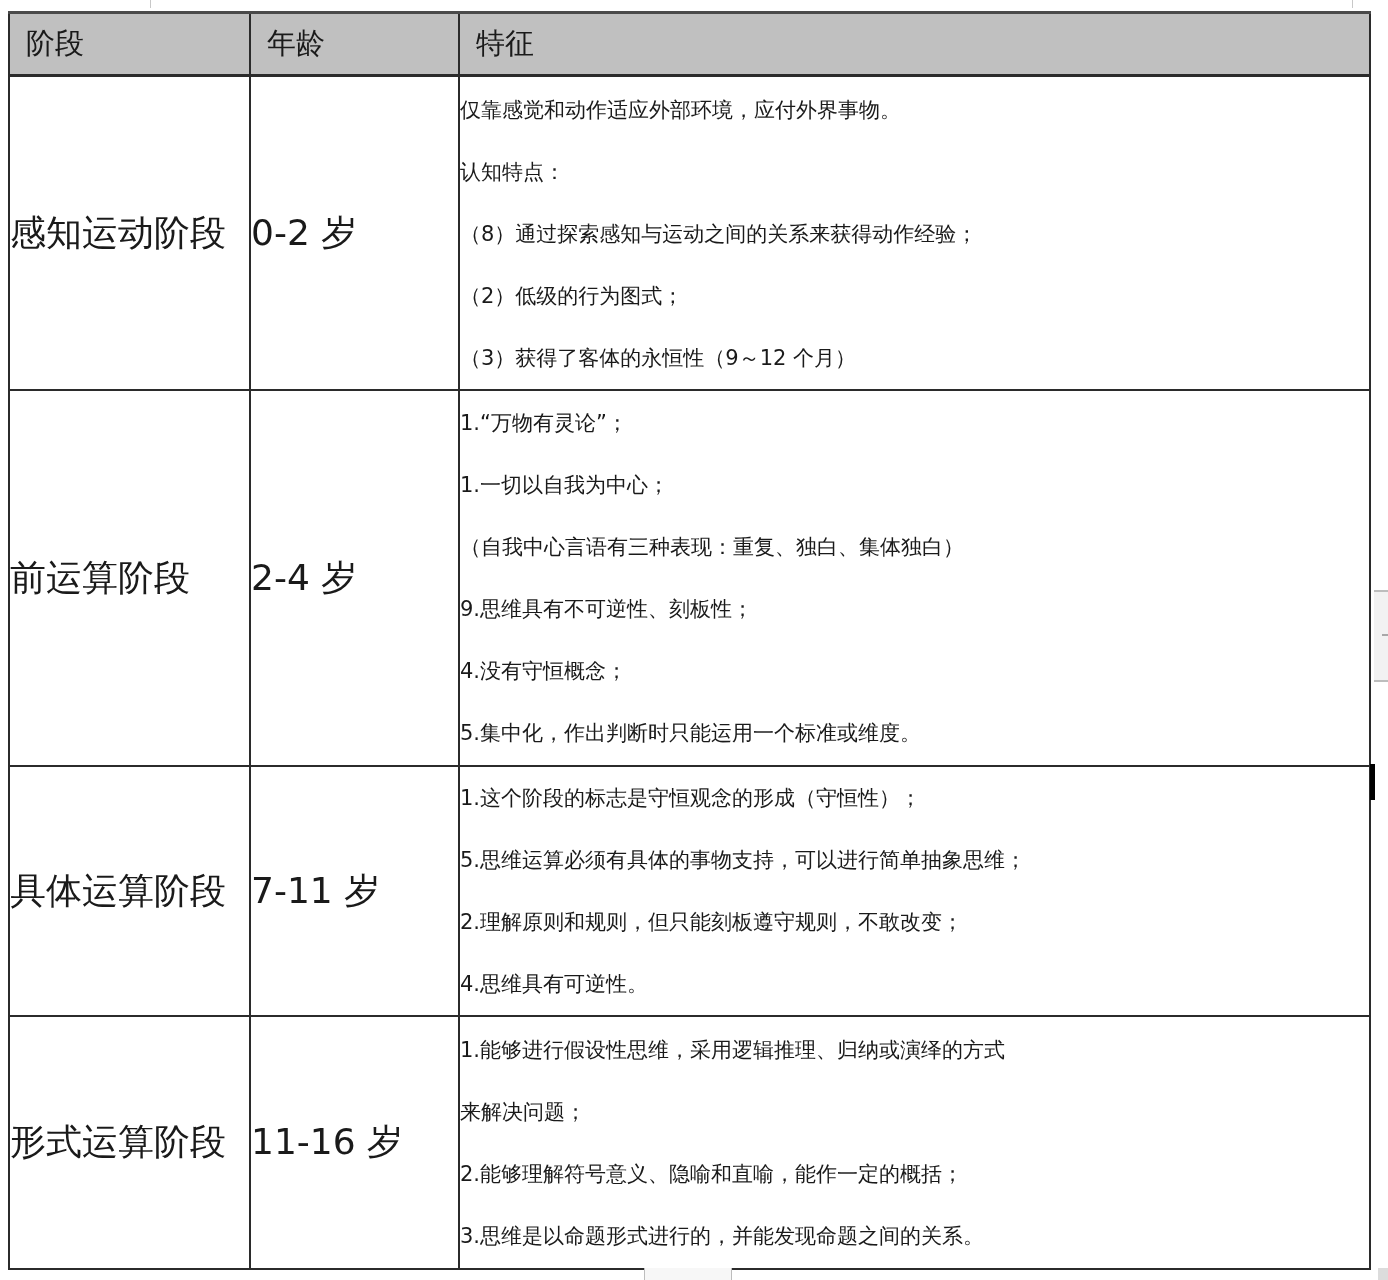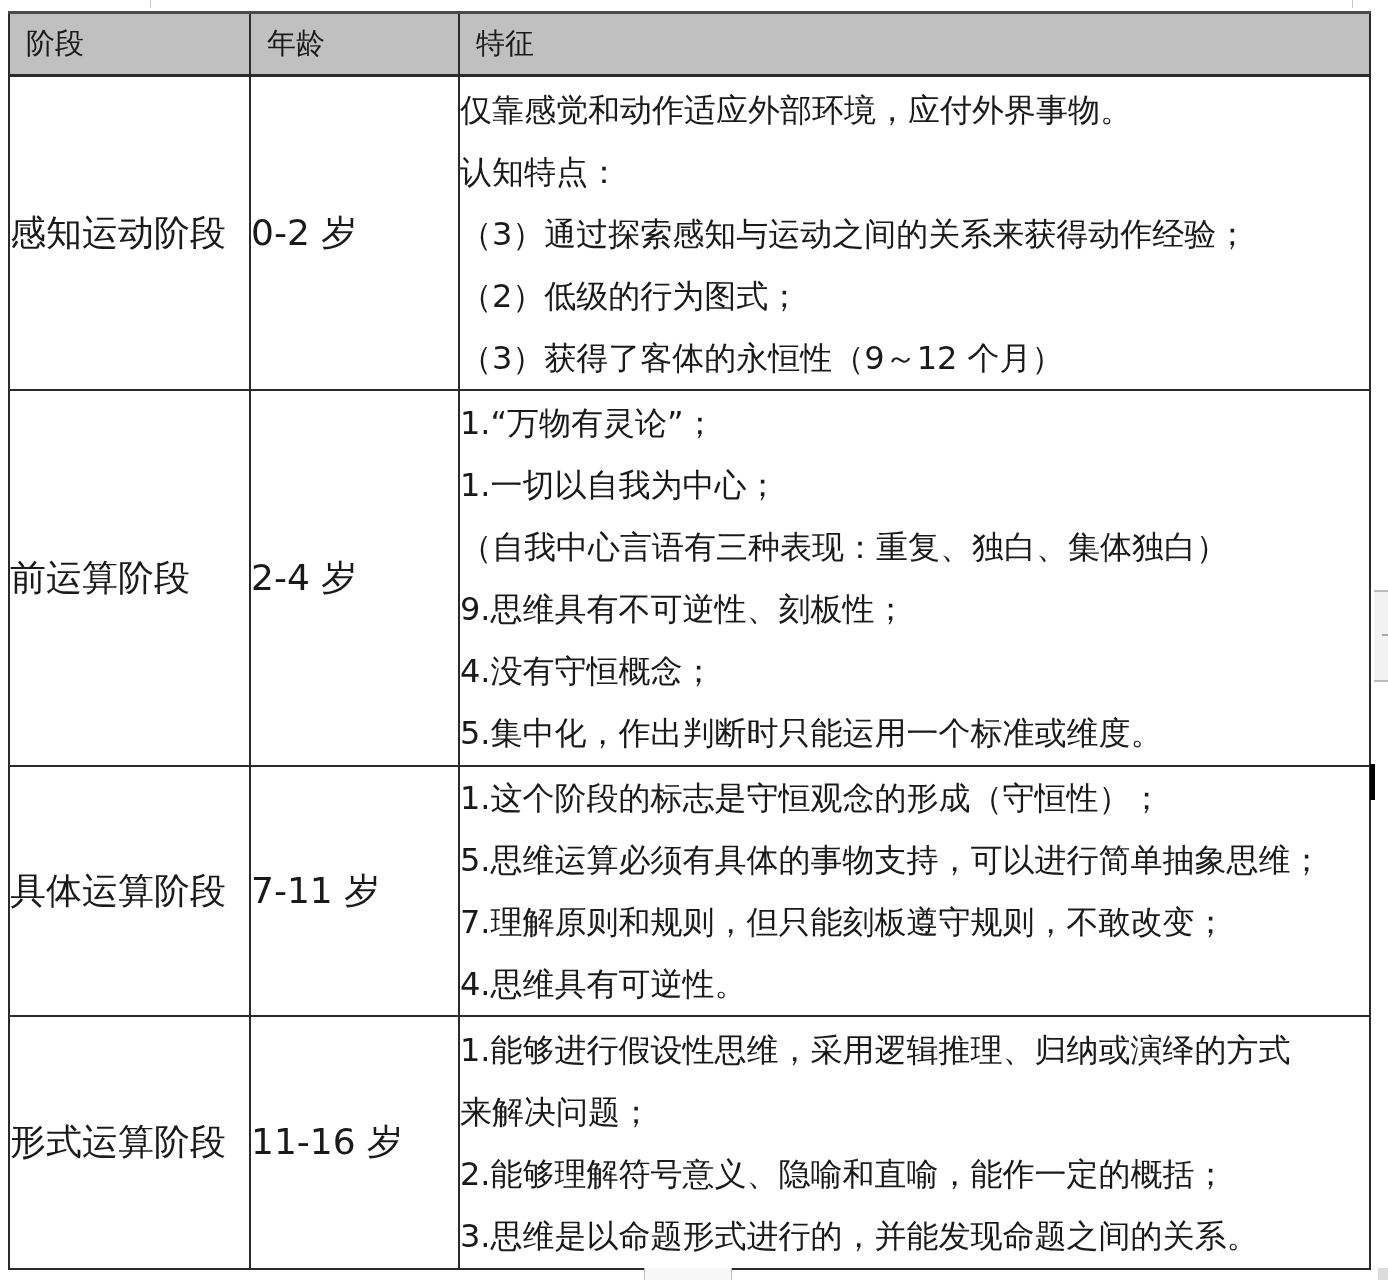--- a/index.html
+++ b/index.html
@@ -57,21 +57,21 @@
     font-size: 36px;
     padding-left: 16px;
     letter-spacing: 0px;
   }
   td.age { padding-left: 14px; }
   td.feat {
     padding: 0 0 0 16px;
     vertical-align: top;
   }
   .feat-line {
-    font-size: 32px;
+    font-size: 21px;
     line-height: 62px;
     height: 62px;
     white-space: nowrap;
     overflow: hidden;
   }
   tr.r1 td { height: 310px; }
   tr.r2 td { height: 374px; }
   tr.r3 td { height: 247px; }
   tr.r4 td { height: 251px; }
   tr.r1 td.feat { padding-top: 2px; }
@@ -140,21 +140,21 @@
       <th>特征</th>
     </tr>
   </thead>
   <tbody>
     <tr class="r1">
       <td class="stage">感知运动阶段</td>
       <td class="age">0-2 岁</td>
       <td class="feat">
         <div class="feat-line">仅靠感觉和动作适应外部环境，应付外界事物。</div>
         <div class="feat-line">认知特点：</div>
-        <div class="feat-line">（3）通过探索感知与运动之间的关系来获得动作经验；</div>
+        <div class="feat-line">（8）通过探索感知与运动之间的关系来获得动作经验；</div>
         <div class="feat-line">（2）低级的行为图式；</div>
         <div class="feat-line">（3）获得了客体的永恒性（9～12 个月）</div>
       </td>
     </tr>
     <tr class="r2">
       <td class="stage">前运算阶段</td>
       <td class="age">2-4 岁</td>
       <td class="feat">
         <div class="feat-line">1.“万物有灵论”；</div>
         <div class="feat-line">1.一切以自我为中心；</div>
@@ -163,21 +163,21 @@
         <div class="feat-line">4.没有守恒概念；</div>
         <div class="feat-line">5.集中化，作出判断时只能运用一个标准或维度。</div>
       </td>
     </tr>
     <tr class="r3">
       <td class="stage">具体运算阶段</td>
       <td class="age">7-11 岁</td>
       <td class="feat">
         <div class="feat-line">1.这个阶段的标志是守恒观念的形成（守恒性）；</div>
         <div class="feat-line">5.思维运算必须有具体的事物支持，可以进行简单抽象思维；</div>
-        <div class="feat-line">7.理解原则和规则，但只能刻板遵守规则，不敢改变；</div>
+        <div class="feat-line">2.理解原则和规则，但只能刻板遵守规则，不敢改变；</div>
         <div class="feat-line">4.思维具有可逆性。</div>
       </td>
     </tr>
     <tr class="r4">
       <td class="stage">形式运算阶段</td>
       <td class="age">11-16 岁</td>
       <td class="feat">
         <div class="feat-line">1.能够进行假设性思维，采用逻辑推理、归纳或演绎的方式</div>
         <div class="feat-line">来解决问题；</div>
         <div class="feat-line">2.能够理解符号意义、隐喻和直喻，能作一定的概括；</div>

